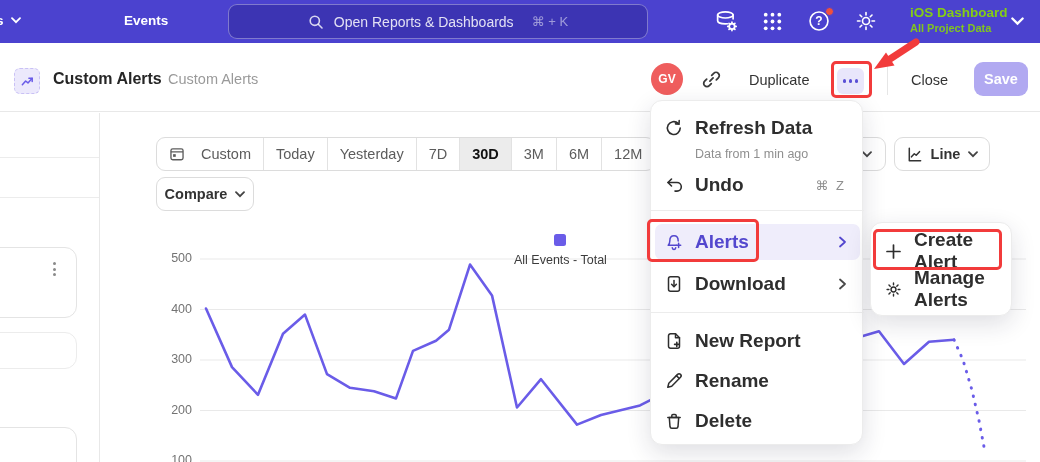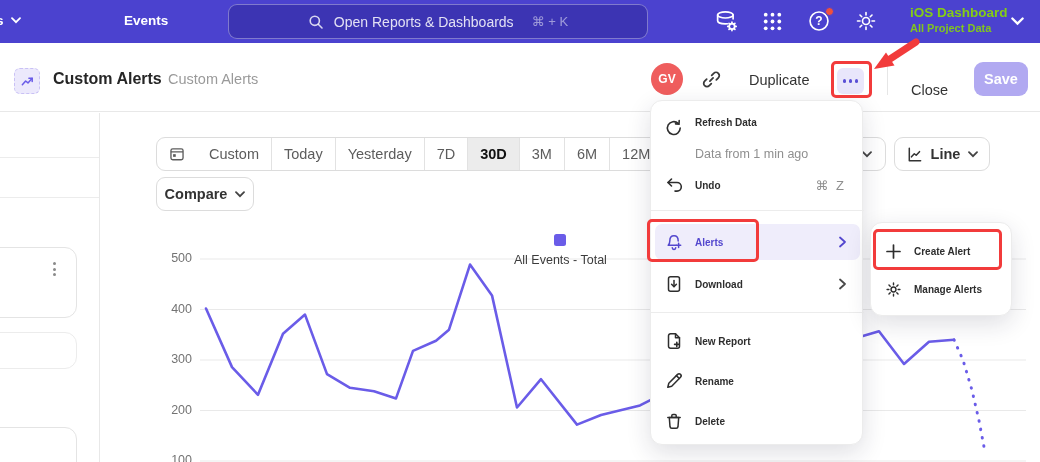--- a/index.html
+++ b/index.html
@@ -45,37 +45,37 @@
   
   .sidebar { position:absolute; left:0; top:113px; width:99px; height:349px; background:#fff; z-index:6; }
   .sidebar-vline { position:absolute; left:99px; top:113px; width:1px; height:349px; background:#e8e8e8; z-index:6; }
   .sb-row-line { position:absolute; left:0; width:99px; height:1px; background:#ececec; }
   .sb-card { position:absolute; left:-18px; background:#fff; border:1px solid #e4e4e4; border-radius:12px; cursor:pointer; }
   .kebab { position:absolute; right:20px; top:14px; display:flex; flex-direction:column; gap:2.5px; cursor:pointer; }
   .kebab i { width:3px; height:3px; border-radius:50%; background:#8a8a8a; }
 
   
   .seg-control { position:absolute; left:156px; top:137px; height:34px; display:flex; align-items:stretch; border:1px solid #dcdcdc; border-radius:9px; background:#fff; overflow:hidden; z-index:5; }
-  .seg { display:flex; align-items:center; justify-content:center; gap:24px; padding:0 12px; font-size:14.5px; color:#5c5c5c; border-right:1px solid #e2e2e2; cursor:pointer; white-space:nowrap; }
+  .seg { display:flex; align-items:center; justify-content:center; gap:16px; padding:0 12px; font-size:14.5px; color:#5c5c5c; border-right:1px solid #e2e2e2; cursor:pointer; white-space:nowrap; }
   .seg:last-child { border-right:none; }
   .seg.selected { background:#ececec; color:#111; font-weight:700; }
   .pill-btn { position:absolute; height:34px; border:1px solid #dcdcdc; border-radius:9px; background:#fff; display:flex; align-items:center; justify-content:center; gap:8px; font-size:14.5px; color:#333; font-weight:600; cursor:pointer; z-index:5; }
 
   
   .chart-svg { position:absolute; left:0; top:0; z-index:2; pointer-events:none; }
   .ytick { position:absolute; left:150px; width:42px; text-align:right; font-size:12.5px; color:#737373; z-index:2; }
   .legend { position:absolute; left:514px; top:234px; display:flex; align-items:center; gap:7px; z-index:3; cursor:pointer;flex-direction:column; }
   .legend-swatch { width:12px; height:12px; border-radius:2.5px; }
   .legend-label { font-size:12.5px; color:#3c3c3c; }
 
   
   .menu { position:absolute; left:650px; top:100px; width:213px; height:345px; background:#fff; border:1px solid #ececec; border-radius:12px; box-shadow:0 8px 24px rgba(30,30,60,0.14); z-index:30; }
   .menu-row { position:absolute; left:4px; width:205px; height:36px; display:flex; align-items:center; border-radius:7px; cursor:pointer; color:#2e2e2e; }
   .menu-row .mi { width:18px; height:18px; margin-left:10px; flex:0 0 18px; }
-  .menu-label { font-size:10px; font-weight:600; margin-left:12px; }
+  .menu-label { font-size:19px; font-weight:600; margin-left:12px; }
   .menu-sub { position:absolute; left:40px; top:36px; font-size:12.5px; color:#8f8f8f; }
   .menu-shortcut { position:absolute; right:14px; font-size:13px; color:#8f8f8f; letter-spacing:2px; }
   .menu-chevron { position:absolute; right:13px; width:9px; height:12px; }
   .menu-divider { position:absolute; left:0; width:213px; height:1px; background:#ececec; }
   .menu-row.hl { background:#efedfb; color:#5347ce; }
 
   
   .submenu { position:absolute; left:870px; top:222px; width:142px; height:94px; background:#fff; border:1px solid #ececec; border-radius:12px; box-shadow:0 8px 24px rgba(30,30,60,0.14); z-index:31; }
   .submenu-row { position:absolute; left:5px; width:132px; height:36px; display:flex; align-items:center; border-radius:7px; cursor:pointer; color:#2e2e2e; }
   .submenu-row .mi { width:17px; height:17px; margin-left:9px; flex:0 0 17px; }
@@ -205,21 +205,21 @@
   <span class="hdr-text-btn" style="left:749px;">Duplicate</span>
 
   <div class="ellipsis-btn">
       <i></i>
       <i></i>
       <i></i>
     </div>
 
   <div class="hdr-divider"></div>
 
-  <span class="hdr-text-btn" style="left:911px;margin-top:10px;">Close</span>
+  <span class="hdr-text-btn" style="left:911px;">Close</span>
 
   <button class="save-btn">Save</button>
 </div>
 
 <div class="topnav">
   <span class="nav-clipped">
     <span>s</span>
     <svg width="10" height="7" viewBox="0 0 10 7" fill="none" stroke="#fff" stroke-width="1.8" stroke-linecap="round">
         <polyline points="1 1.2 5 5.2 9 1.2"></polyline>
       </svg>

